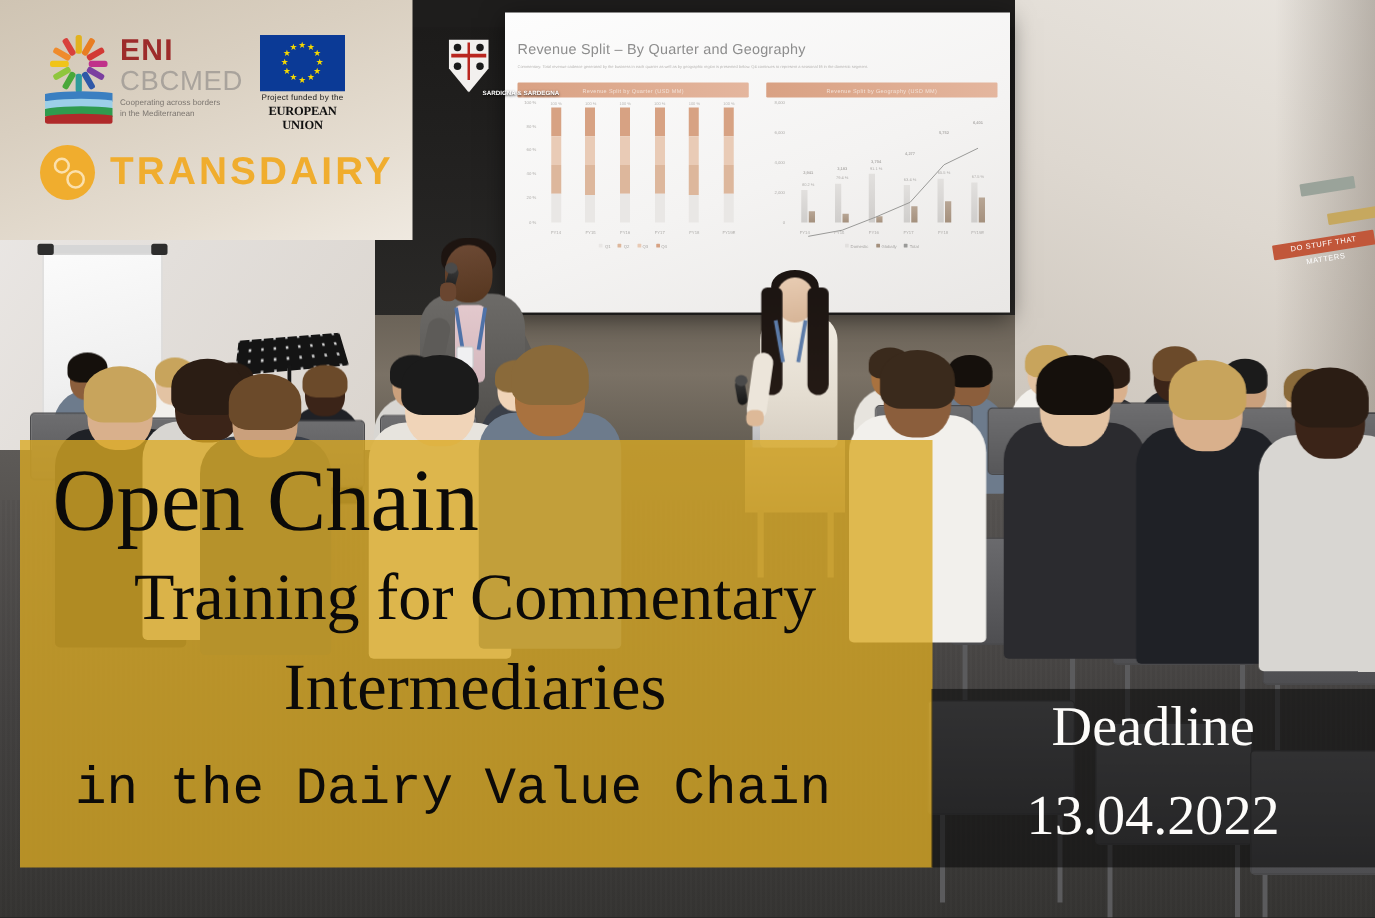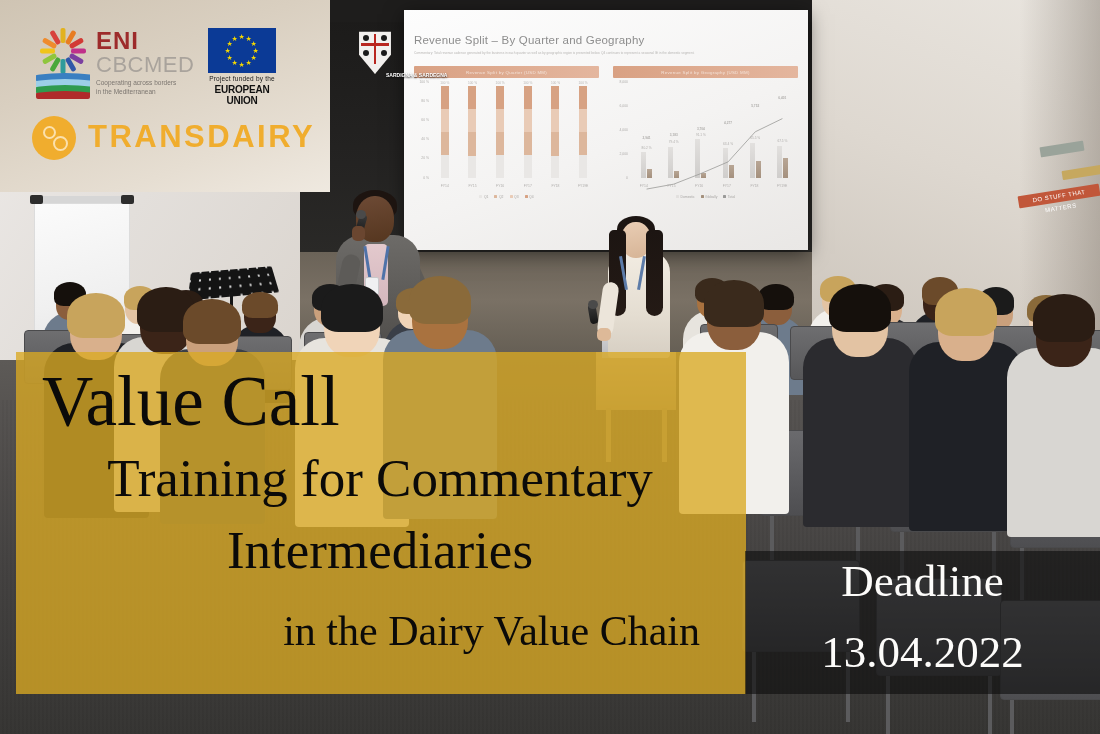--- a/index.html
+++ b/index.html
@@ -210,22 +210,22 @@
   }
   .t-line2 {
     position:absolute; left:44px; top:100px; width:640px; text-align:center;
     font-family:"Liberation Serif", serif; font-size:53px; line-height:1;
   }
   .t-line3 {
     position:absolute; left:44px; top:172px; width:640px; text-align:center;
     font-family:"Liberation Serif", serif; font-size:53px; line-height:1;
   }
   .t-line4 {
-    position:absolute; left:44px; top:258px; width:640px; text-align:right;
-    font-family:Liberation Serif, serif; font-size:42px; line-height:1;
+    position:absolute; left:44px; top:258px; width:640px; text-align:left;
+    font-family:Liberation Mono, monospace; font-size:42px; line-height:1;
   }
 
   
   .deadline {
     position:absolute; left:745px; top:551px; width:355px; height:143px;
     background: rgba(12,12,12,0.60);
   }
   .dl-text { position:absolute; left:745px; top:551px; width:379px; height:143px; color:#fdfcfa; }
   .dl-label {
     position:absolute; left:0; top:8px; width:355px; text-align:center;
@@ -248,21 +248,21 @@
   .eni-waves div { position:absolute; left:-6px; width:70px; height:10px; border-radius:50%; }
   .eni-txt { position:absolute; left:96px; top:30px; }
   .eni-eni { font-family:"Liberation Sans", sans-serif; font-size:24px; font-weight:bold; color:#9d2b2b; letter-spacing:1px; line-height:.95; }
   .eni-cbc { font-family:"Liberation Sans", sans-serif; font-size:22px; color:#a9a39c; letter-spacing:.5px; line-height:1; margin-top:1px; }
   .eni-tag { font-size:6.5px; color:#7c7670; line-height:1.35; margin-top:3px; max-width:105px; }
 
   .eu-logo { position:absolute; left:208px; top:28px; width:70px; height:70px; }
   .eu-flag { position:absolute; left:0; top:0; width:68px; height:45px; background:#0b3a96; }
   .eu-star { position:absolute; color:#f5d800; font-size:7px; line-height:7px; }
   .eu-c1 { position:absolute; left:0; top:47px; width:68px; text-align:center; font-size:6.5px; color:#1a1a1a; letter-spacing:.2px; }
-  .eu-c2 { position:absolute; left:0; top:56px; width:68px; text-align:center; font-size:10px; font-weight:bold; color:#111; letter-spacing:-.2px; }
+  .eu-c2 { position:absolute; left:0; top:56px; width:68px; text-align:center; font-size:10px; font-weight:bold; color:#111; letter-spacing:-.2px;font-family:Liberation Serif, serif; }
 
   .td-logo { position:absolute; left:32px; top:116px; }
   .td-circle {
     position:absolute; left:0; top:0; width:44px; height:44px; border-radius:50%;
     background:#f0ad2e;
   }
   .td-gear { position:absolute; border:2px solid #fbe0ac; border-radius:50%; }
   .td-g1 { left:11px; top:10px; width:13px; height:13px; }
   .td-g2 { left:21px; top:20px; width:15px; height:15px; }
   .td-name {
@@ -582,21 +582,21 @@
       <div class="a-torso" style="left: 909.3px; top: 341.9px; width: 113.4px; height: 189px; background: rgb(31, 33, 38);"></div>
       <div class="a-head" style="left: 937.65px; top: 296px; width: 56.7px; height: 64.8px; background: rgb(217, 176, 140);"></div>
       <div class="a-head" style="left: 934.95px; top: 287.9px; width: 62.1px; height: 48.6px; background: rgb(200, 164, 92); border-radius: 50% 50% 28% 28%;"></div>
       <div class="a-torso" style="left: 1007.3px; top: 347.9px; width: 113.4px; height: 189px; background: rgb(216, 214, 210);"></div>
       <div class="a-head" style="left: 1035.65px; top: 302px; width: 56.7px; height: 64.8px; background: rgb(59, 36, 24);"></div>
       <div class="a-head" style="left: 1032.95px; top: 293.9px; width: 62.1px; height: 48.6px; background: rgb(43, 29, 20); border-radius: 50% 50% 28% 28%;"></div>
     </div>
 
   <div class="gold"></div>
   <div class="gold-text">
-    <div class="t-open">Value Call</div>
+    <div class="t-open">Open Chain</div>
     <div class="t-line2">Training for Commentary</div>
     <div class="t-line3">Intermediaries</div>
     <div class="t-line4">in the Dairy Value Chain</div>
   </div>
 
   <div class="deadline"></div>
   <div class="dl-text">
     <div class="dl-label">Deadline</div>
     <div class="dl-date">13.04.2022</div>
   </div>

